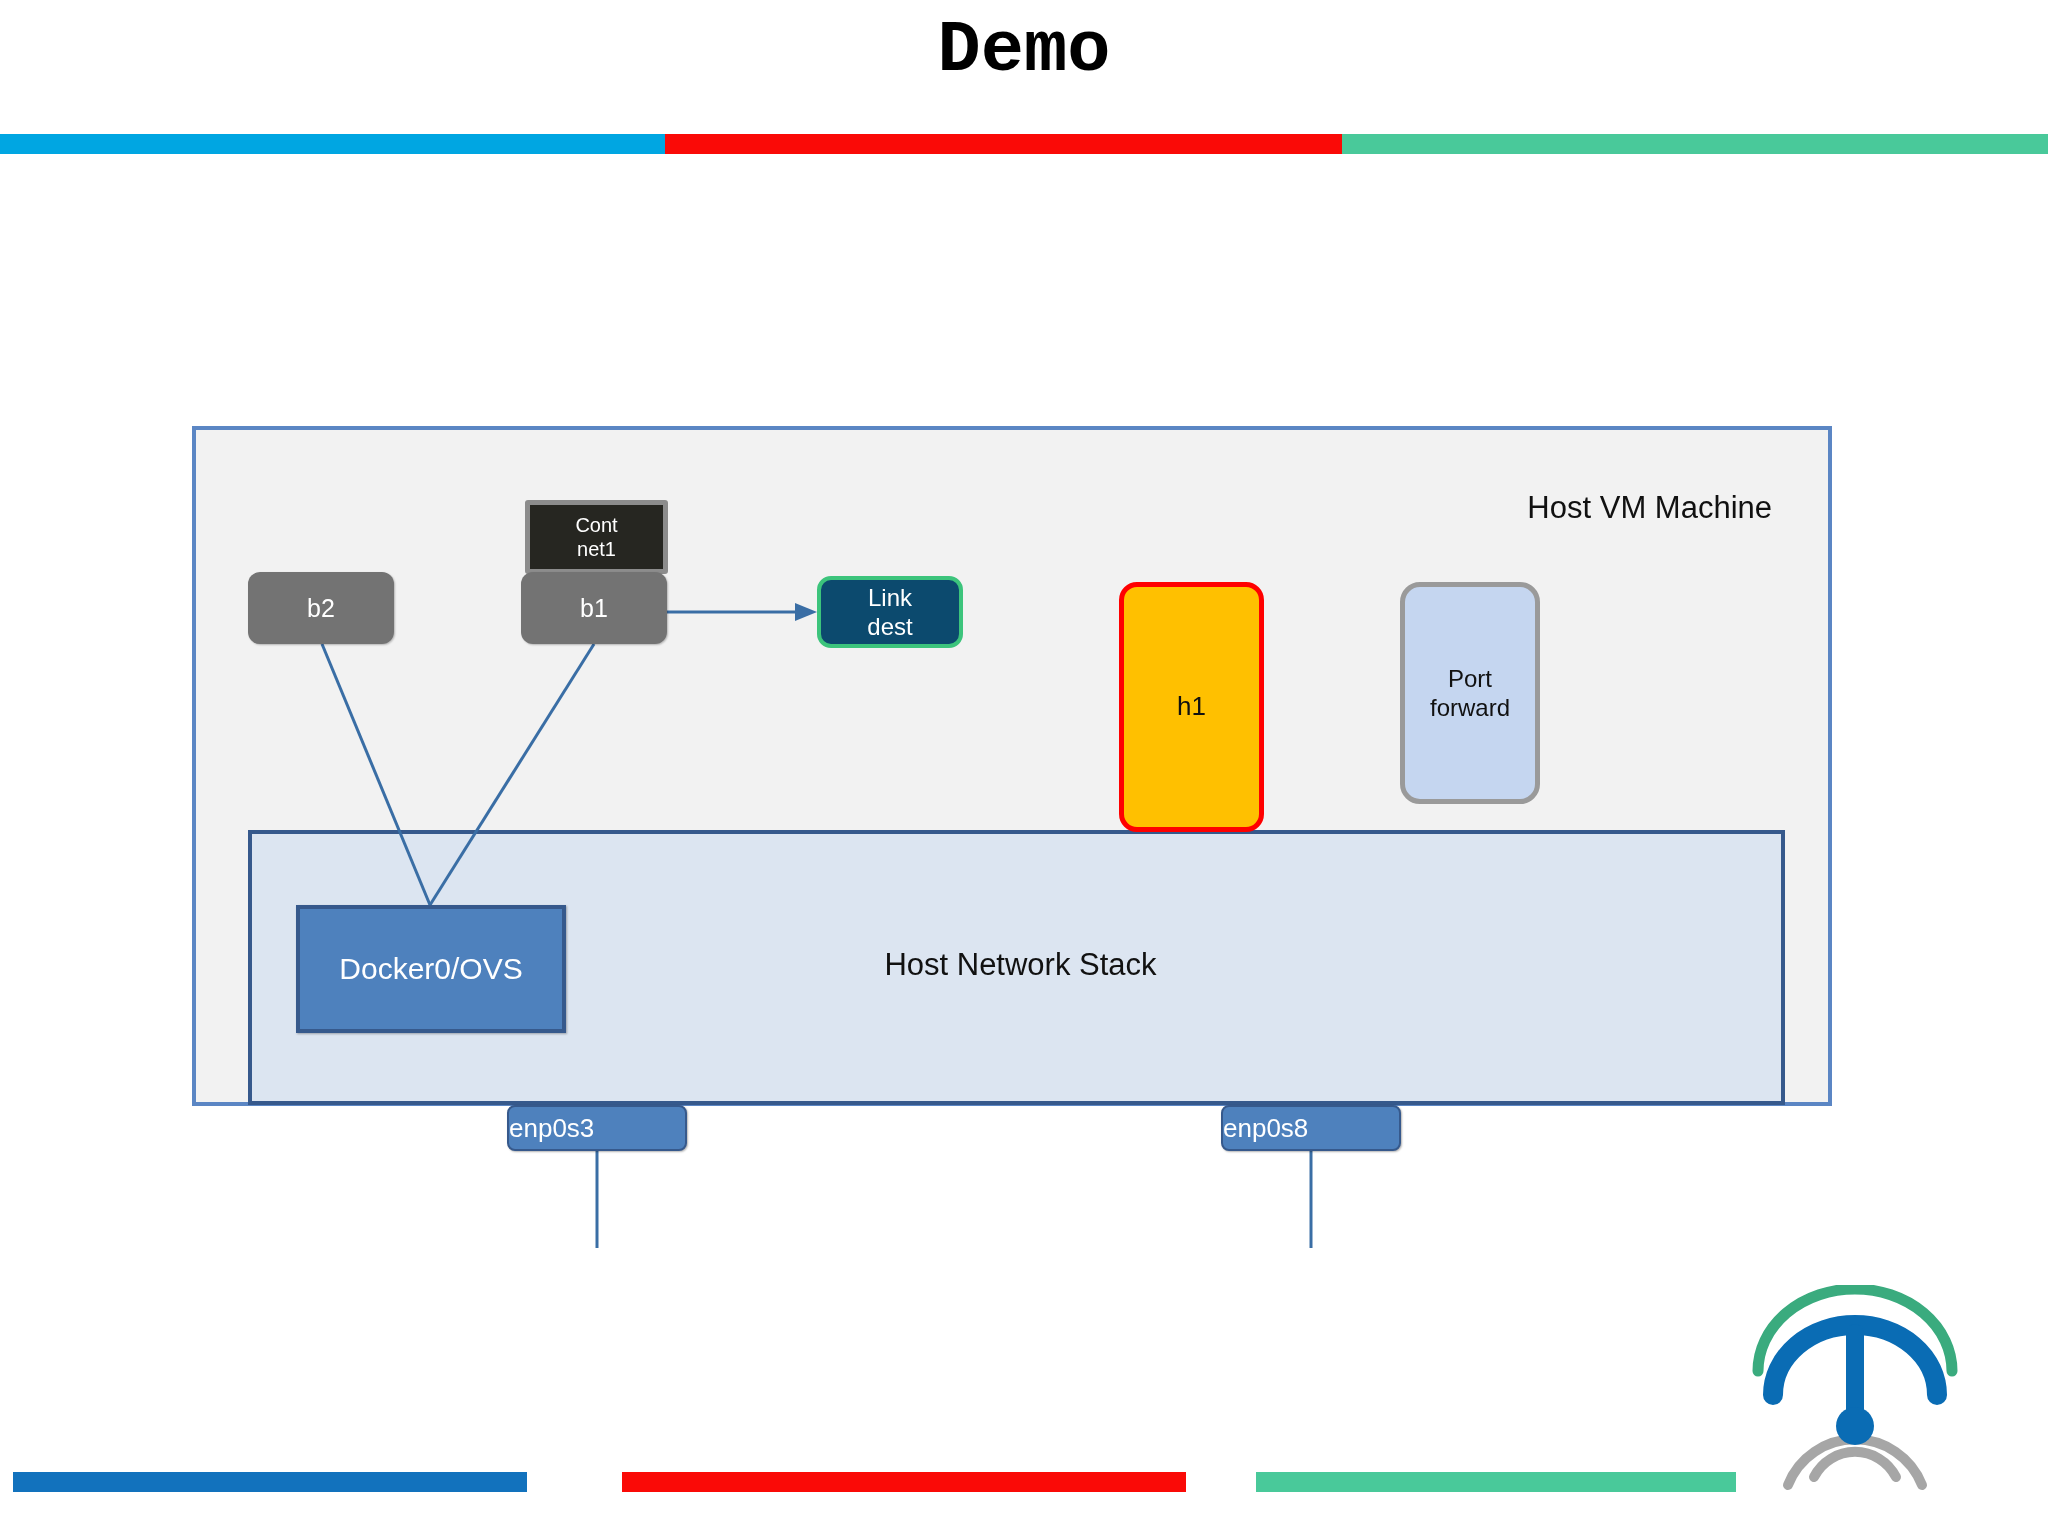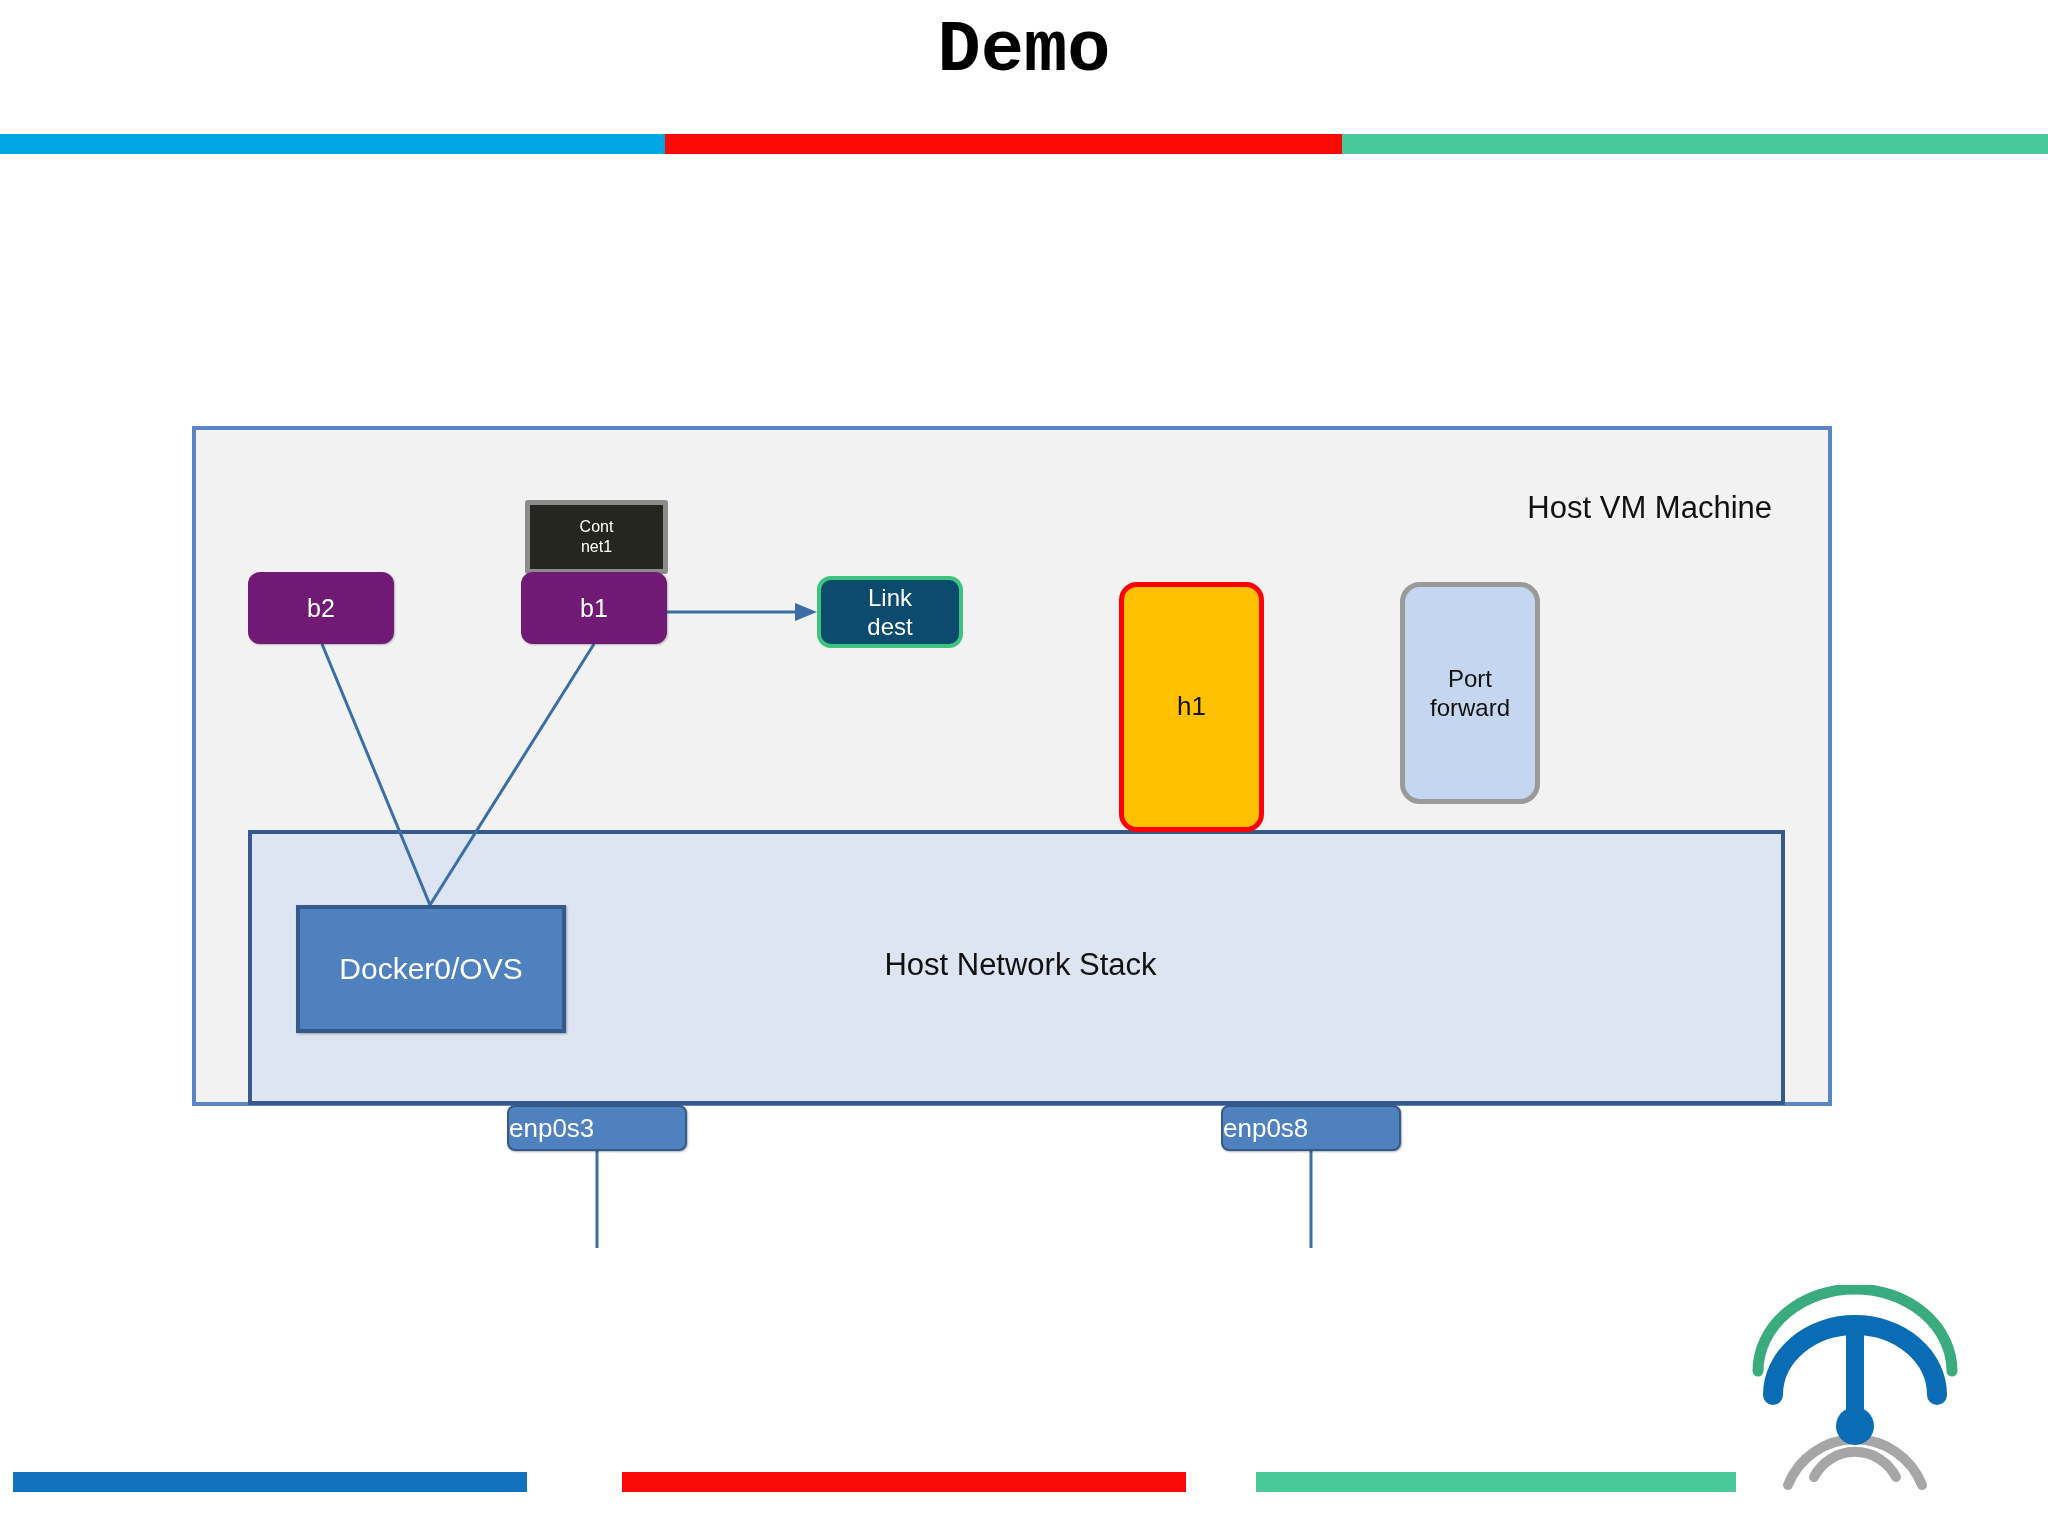--- a/index.html
+++ b/index.html
@@ -91,36 +91,36 @@
     flex-direction: column;
     align-items: center;
     justify-content: center;
     text-align: center;
     line-height: 1.22;
     font-size: 25px;
   }
 
   
   .red-node {
-    background: #701a75;
+    background: #737373;
     color: #ffffff;
     border-radius: 12px;
     box-shadow: 1px 1px 2px rgba(0,0,0,0.25);
   }
   #node-b2 { left: 248px; top: 572px; width: 146px; height: 72px; }
   #node-b1 { left: 521px; top: 572px; width: 146px; height: 72px; }
 
   
   #node-cont-net1 {
     left: 525px; top: 500px; width: 143px; height: 74px;
     background: #262621;
     color: #ffffff;
     border: 5px solid #8c8c8c;
     border-radius: 3px;
-    font-size: 16px;
+    font-size: 20px;
   }
 
   
   #node-link-dest {
     left: 817px; top: 576px; width: 146px; height: 72px;
     background: #0c4a6e;
     color: #ffffff;
     border: 4px solid #3cc47c;
     border-radius: 14px;
     font-size: 24px;

